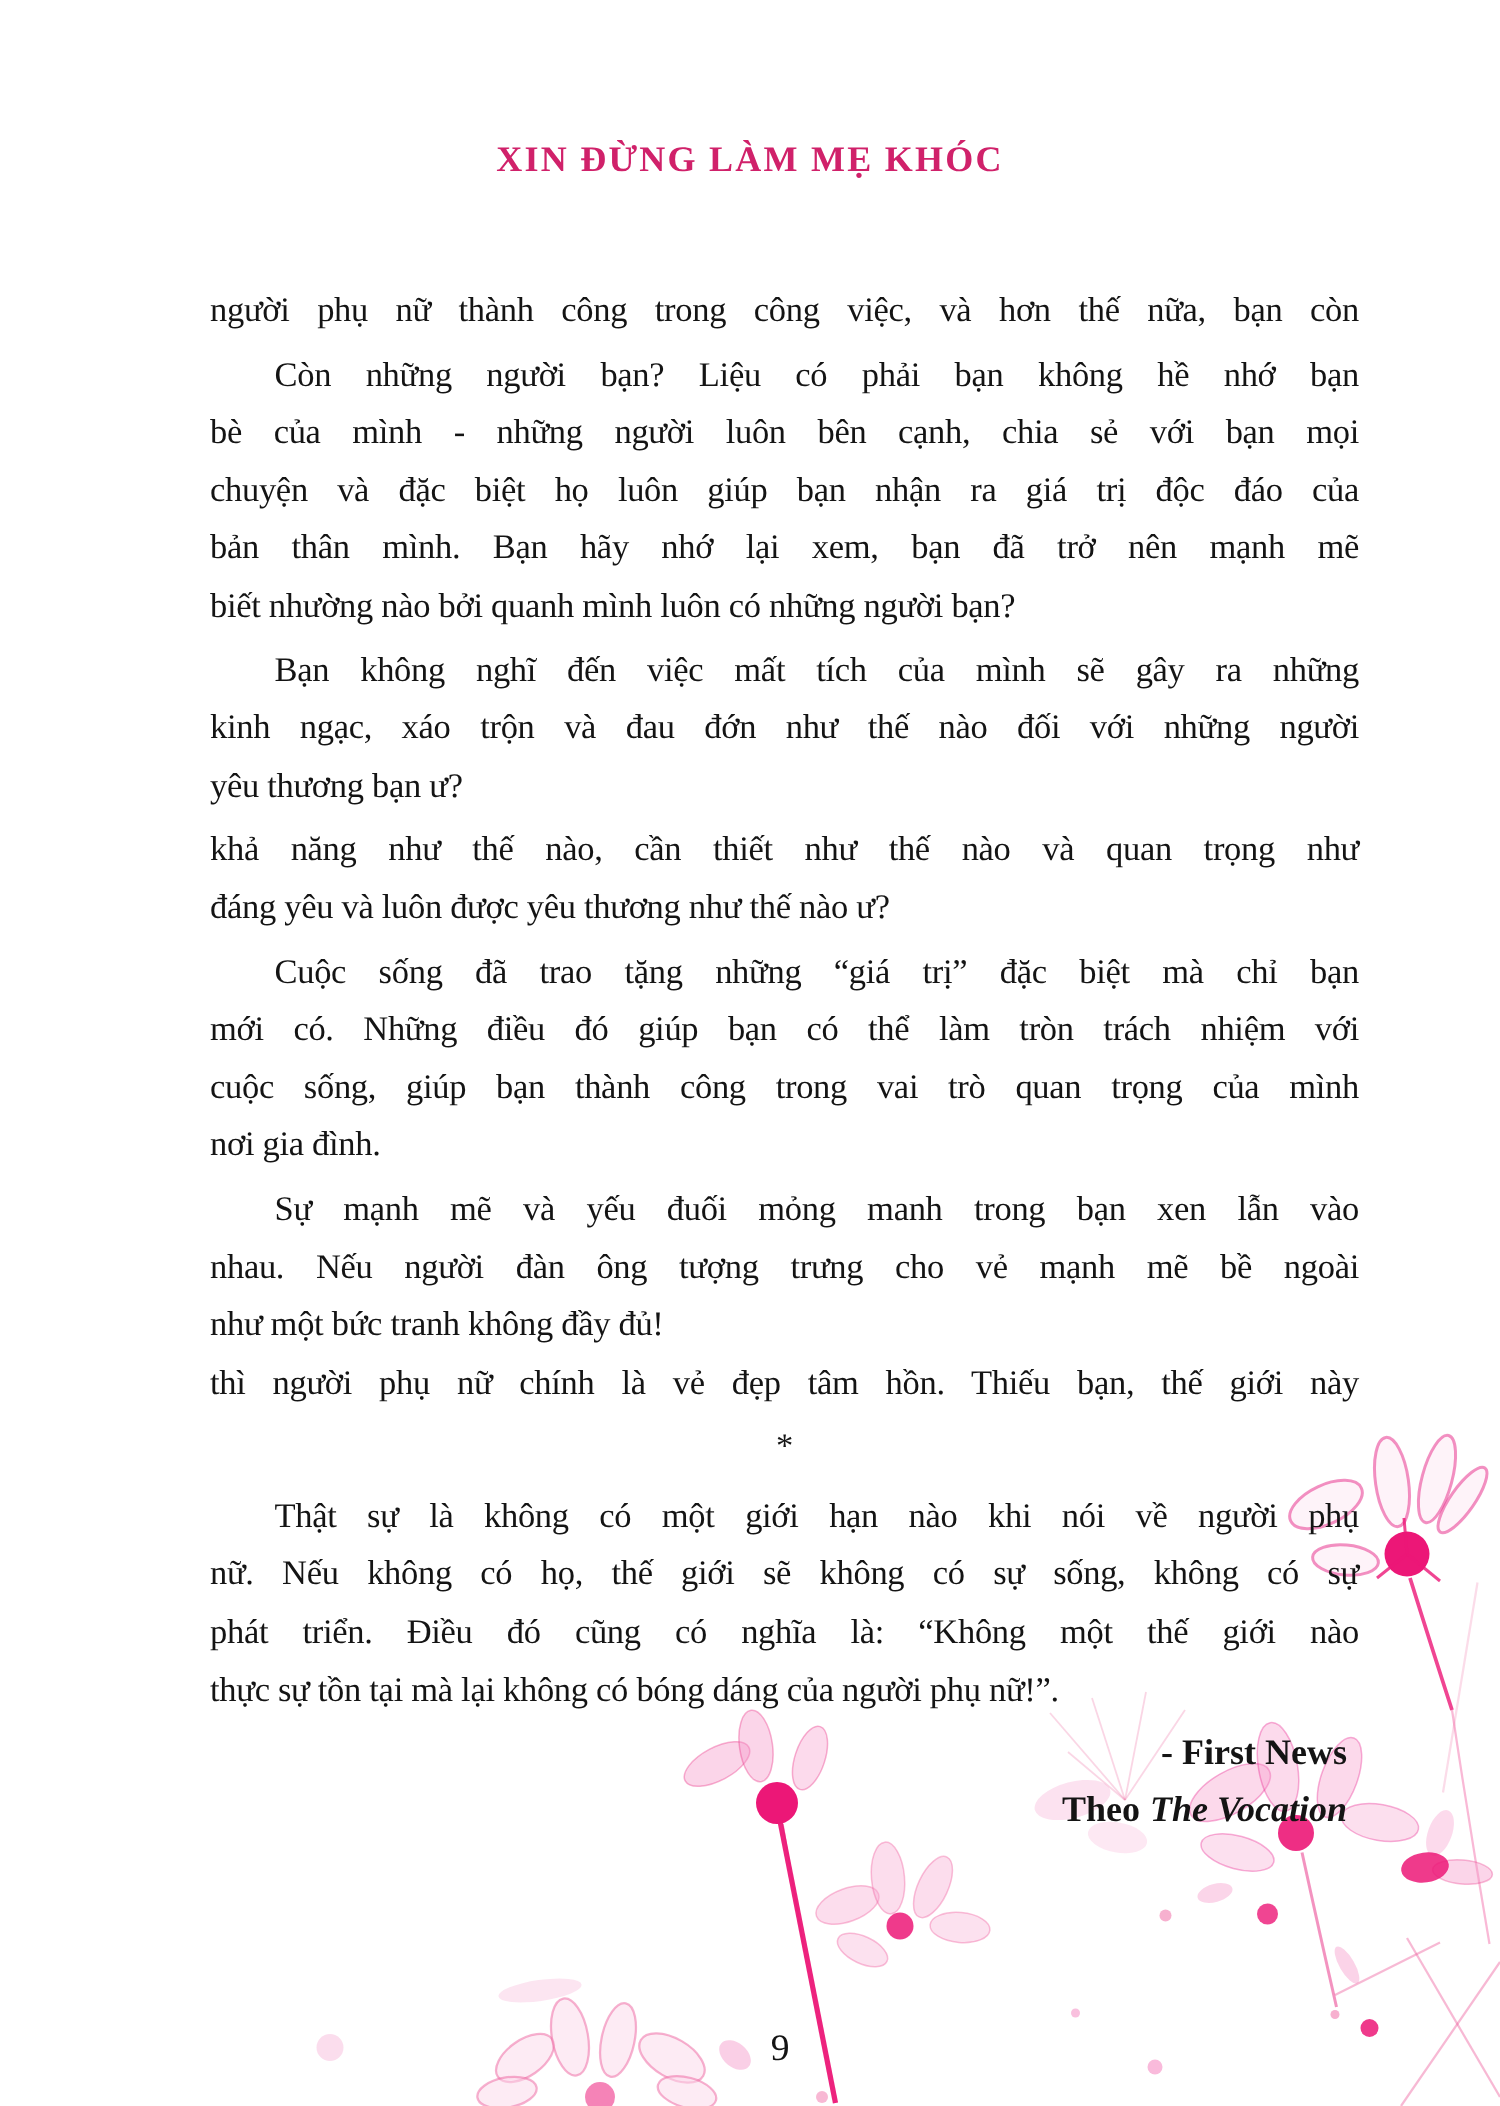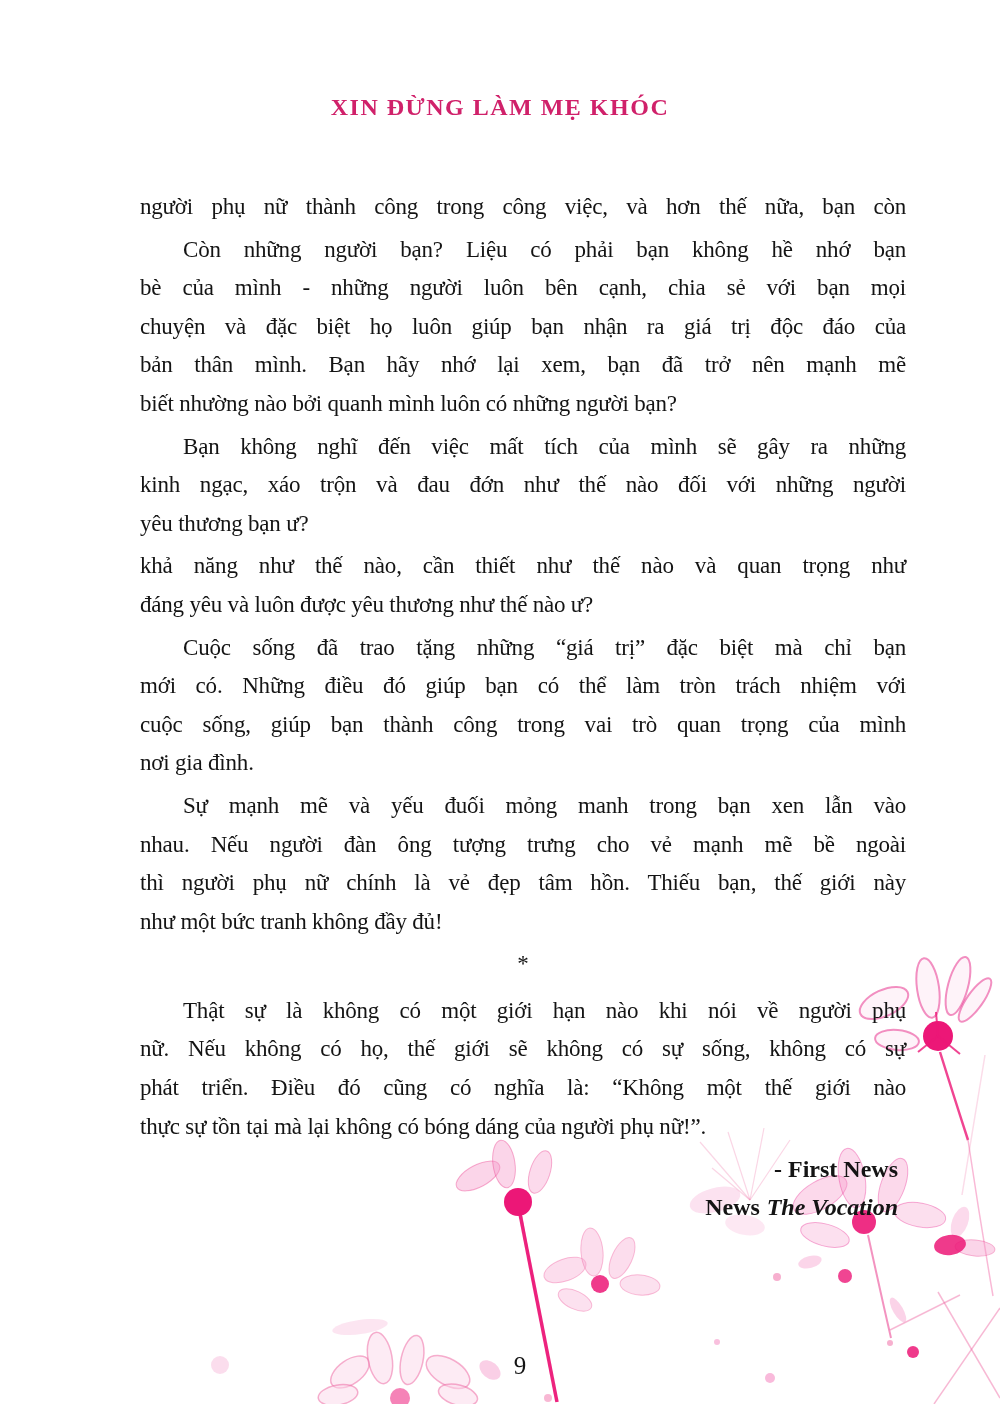--- a/index.html
+++ b/index.html
@@ -159,32 +159,32 @@
         </div>
         <div class="para indent">
           <div class="line first">Cuộc sống đã trao tặng những “giá trị” đặc biệt mà chỉ bạn</div>
           <div class="line">mới có. Những điều đó giúp bạn có thể làm tròn trách nhiệm với</div>
           <div class="line">cuộc sống, giúp bạn thành công trong vai trò quan trọng của mình</div>
           <div class="line last">nơi gia đình.</div>
         </div>
         <div class="para indent">
           <div class="line first">Sự mạnh mẽ và yếu đuối mỏng manh trong bạn xen lẫn vào</div>
           <div class="line">nhau. Nếu người đàn ông tượng trưng cho vẻ mạnh mẽ bề ngoài</div>
+          <div class="line last">như một bức tranh không đầy đủ!</div>
           <div class="line">thì người phụ nữ chính là vẻ đẹp tâm hồn. Thiếu bạn, thế giới này</div>
-          <div class="line last">như một bức tranh không đầy đủ!</div>
         </div>
         <div class="separator">*</div>
         <div class="para indent">
           <div class="line first">Thật sự là không có một giới hạn nào khi nói về người phụ</div>
           <div class="line">nữ. Nếu không có họ, thế giới sẽ không có sự sống, không có sự</div>
           <div class="line">phát triển. Điều đó cũng có nghĩa là: “Không một thế giới nào</div>
           <div class="line last">thực sự tồn tại mà lại không có bóng dáng của người phụ nữ!”.</div>
         </div>
       </div>
     <div class="attribution">
       <div>- First News</div>
-      <div><span class="prefix">News</span><i>The Vocation</i></div>
+      <div><span class="prefix">Theo</span><i>The Vocation</i></div>
     </div>
   </div>
 
   <div class="page-number">9</div>
 
 </div>
 
 </body></html>

